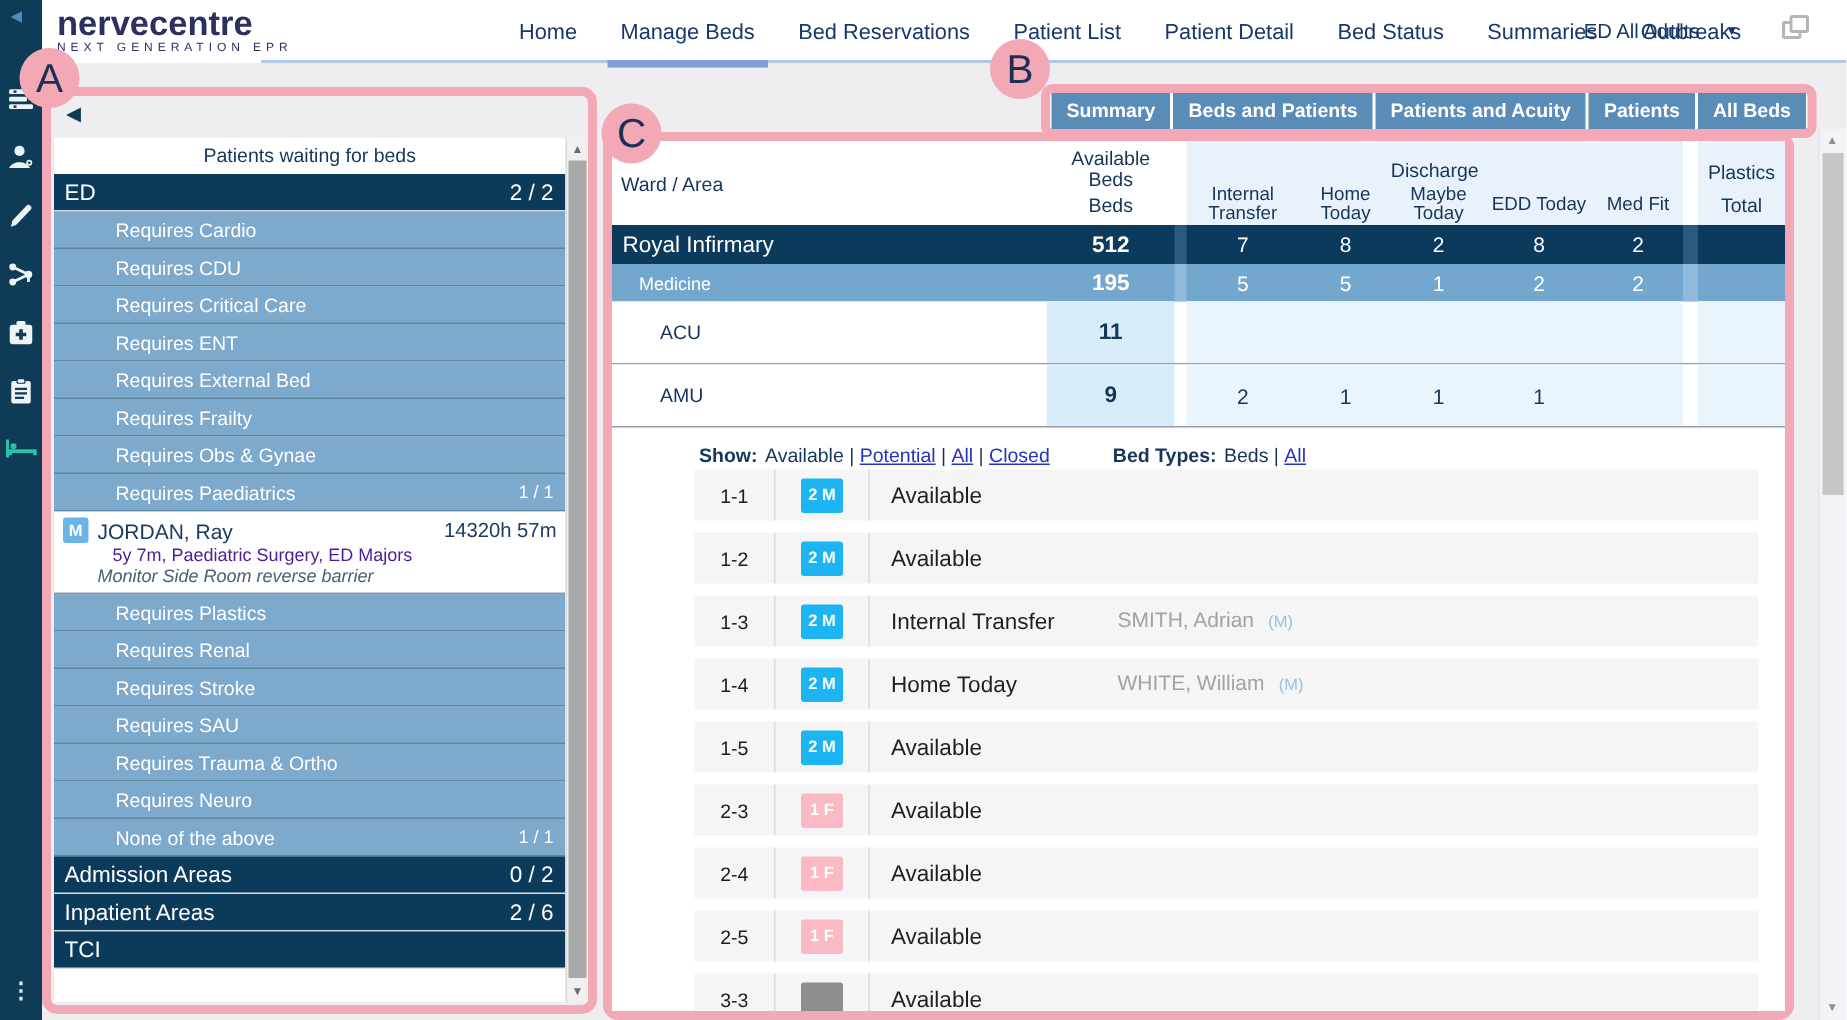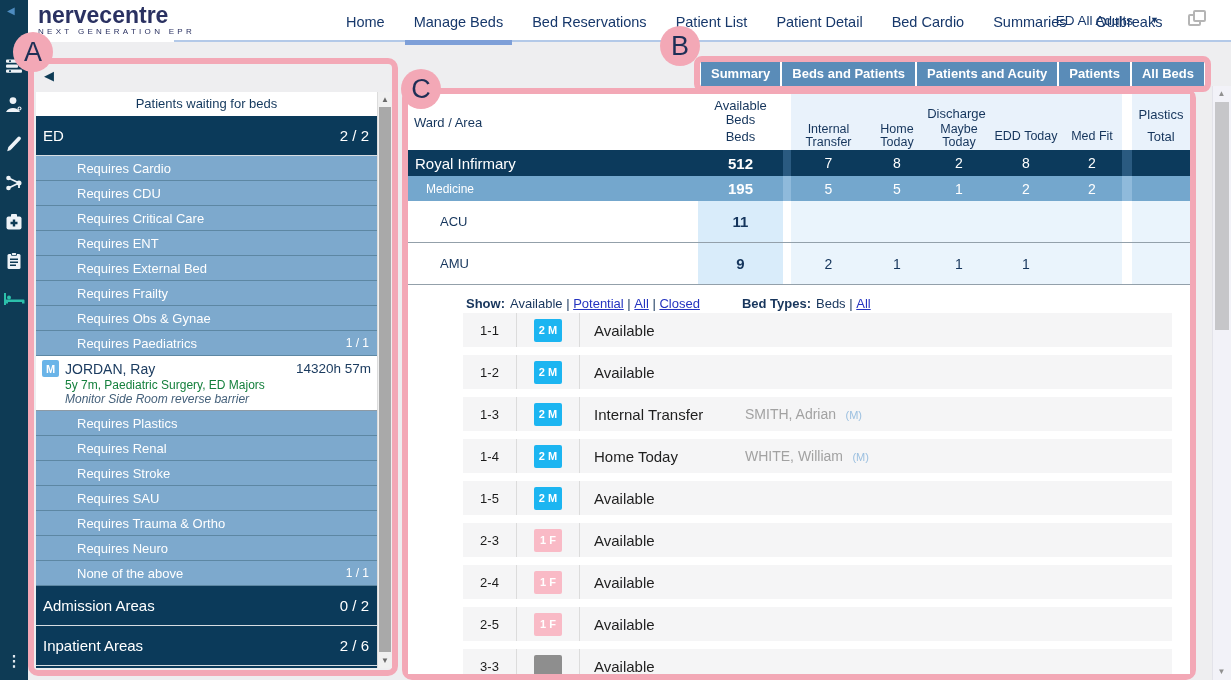--- a/index.html
+++ b/index.html
@@ -41,34 +41,34 @@
   .circ-b{left:660px;top:26px;}
   .circ-c{left:401px;top:69px;}
 
   
   .pa-inner{position:absolute;left:0;top:0;right:0;bottom:0;}
   .pa-collapse{position:absolute;left:10px;top:4px;font-size:13px;color:#0e3b55;cursor:pointer;}
   .pa-card{position:absolute;left:2px;top:28px;width:341px;bottom:2px;background:#fff;overflow:hidden;}
   .pa-title{height:24px;line-height:24px;text-align:center;font-size:13px;color:#12375c;}
   .pa-row{box-sizing:border-box;}
   .pa-simple{display:flex;align-items:center;height:100%;color:#fff;}
-  .pa-row.group{background:#0b3a5a;height:40px;border-bottom:1px solid #d7dde2;}
+  .pa-row.group{background:#0b3a5a;height:25px;border-bottom:1px solid #d7dde2;}
   .pa-row.group .pa-simple{padding:0 8px 0 7px;font-size:15px;}
   .pa-row.requires{background:#7da9cd;height:25px;border-bottom:1px solid #5d87a3;}
   .pa-row.requires .pa-simple{padding:0 8px 0 41px;font-size:13px;}
   .pa-label{flex:1;white-space:nowrap;overflow:hidden;}
   .pa-row.requires .pa-count{font-size:12px;}
   .pa-row .pa-patient{display:none;}
   .pa-row.patient{background:#fff;border-bottom:1px solid #8d9aa5;padding:4px 6px 4px 6px;}
   .pa-row.patient .pa-patient{display:block;}
   .pt-line1{display:flex;align-items:center;}
   .pt-badge{width:17px;height:17px;background:#6ab4e8;color:#fff;font-size:11px;font-weight:bold;border-radius:2px;display:flex;align-items:center;justify-content:center;flex:0 0 17px;}
   .pt-name{font-size:14px;color:#1c3c60;margin-left:6px;flex:1;}
   .pt-wait{font-size:13.5px;color:#1c3c60;}
-  .pt-details{font-size:12px;color:#15803d;margin-left:23px;line-height:14px;margin-top:1px;}
+  .pt-details{font-size:12px;color:#4c1d95;margin-left:33px;line-height:14px;margin-top:1px;}
   .pt-note{font-size:12px;font-style:italic;color:#44607a;margin-left:23px;line-height:14px;}
   
   .pa-scroll{position:absolute;right:0;top:28px;bottom:2px;width:15px;background:#f0f0f0;border-left:1px solid #dcdcdc;box-sizing:border-box;}
   .pa-scroll .arr{position:absolute;left:0;width:14px;height:15px;text-align:center;font-size:8px;color:#6a6a6a;line-height:15px;cursor:pointer;}
   .pa-scroll .arr.up{top:0;}
   .pa-scroll .arr.dn{bottom:0;}
   .pa-thumb{position:absolute;left:1px;right:1px;top:15px;bottom:16px;background:#a9a9a9;cursor:pointer;}
 
   
   .tabs-row{position:absolute;left:1px;top:0;right:1px;height:24px;display:flex;justify-content:space-between;}
@@ -212,21 +212,21 @@
         <div class="nav-item"><span>Home</span></div>
 
         <div class="nav-item active"><span>Manage Beds</span></div>
 
         <div class="nav-item"><span>Bed Reservations</span></div>
 
         <div class="nav-item"><span>Patient List</span></div>
 
         <div class="nav-item"><span>Patient Detail</span></div>
 
-        <div class="nav-item"><span>Bed Cardio</span></div>
+        <div class="nav-item"><span>Bed Status</span></div>
 
         <div class="nav-item"><span>Summaries</span></div>
 
         <div class="nav-item"><span>Outbreaks</span></div>
       </div>
     <div class="context-sel">
       <span>ED All Adults</span>
       <span class="context-arrow">▼</span>
     </div>
     <div class="popout">

